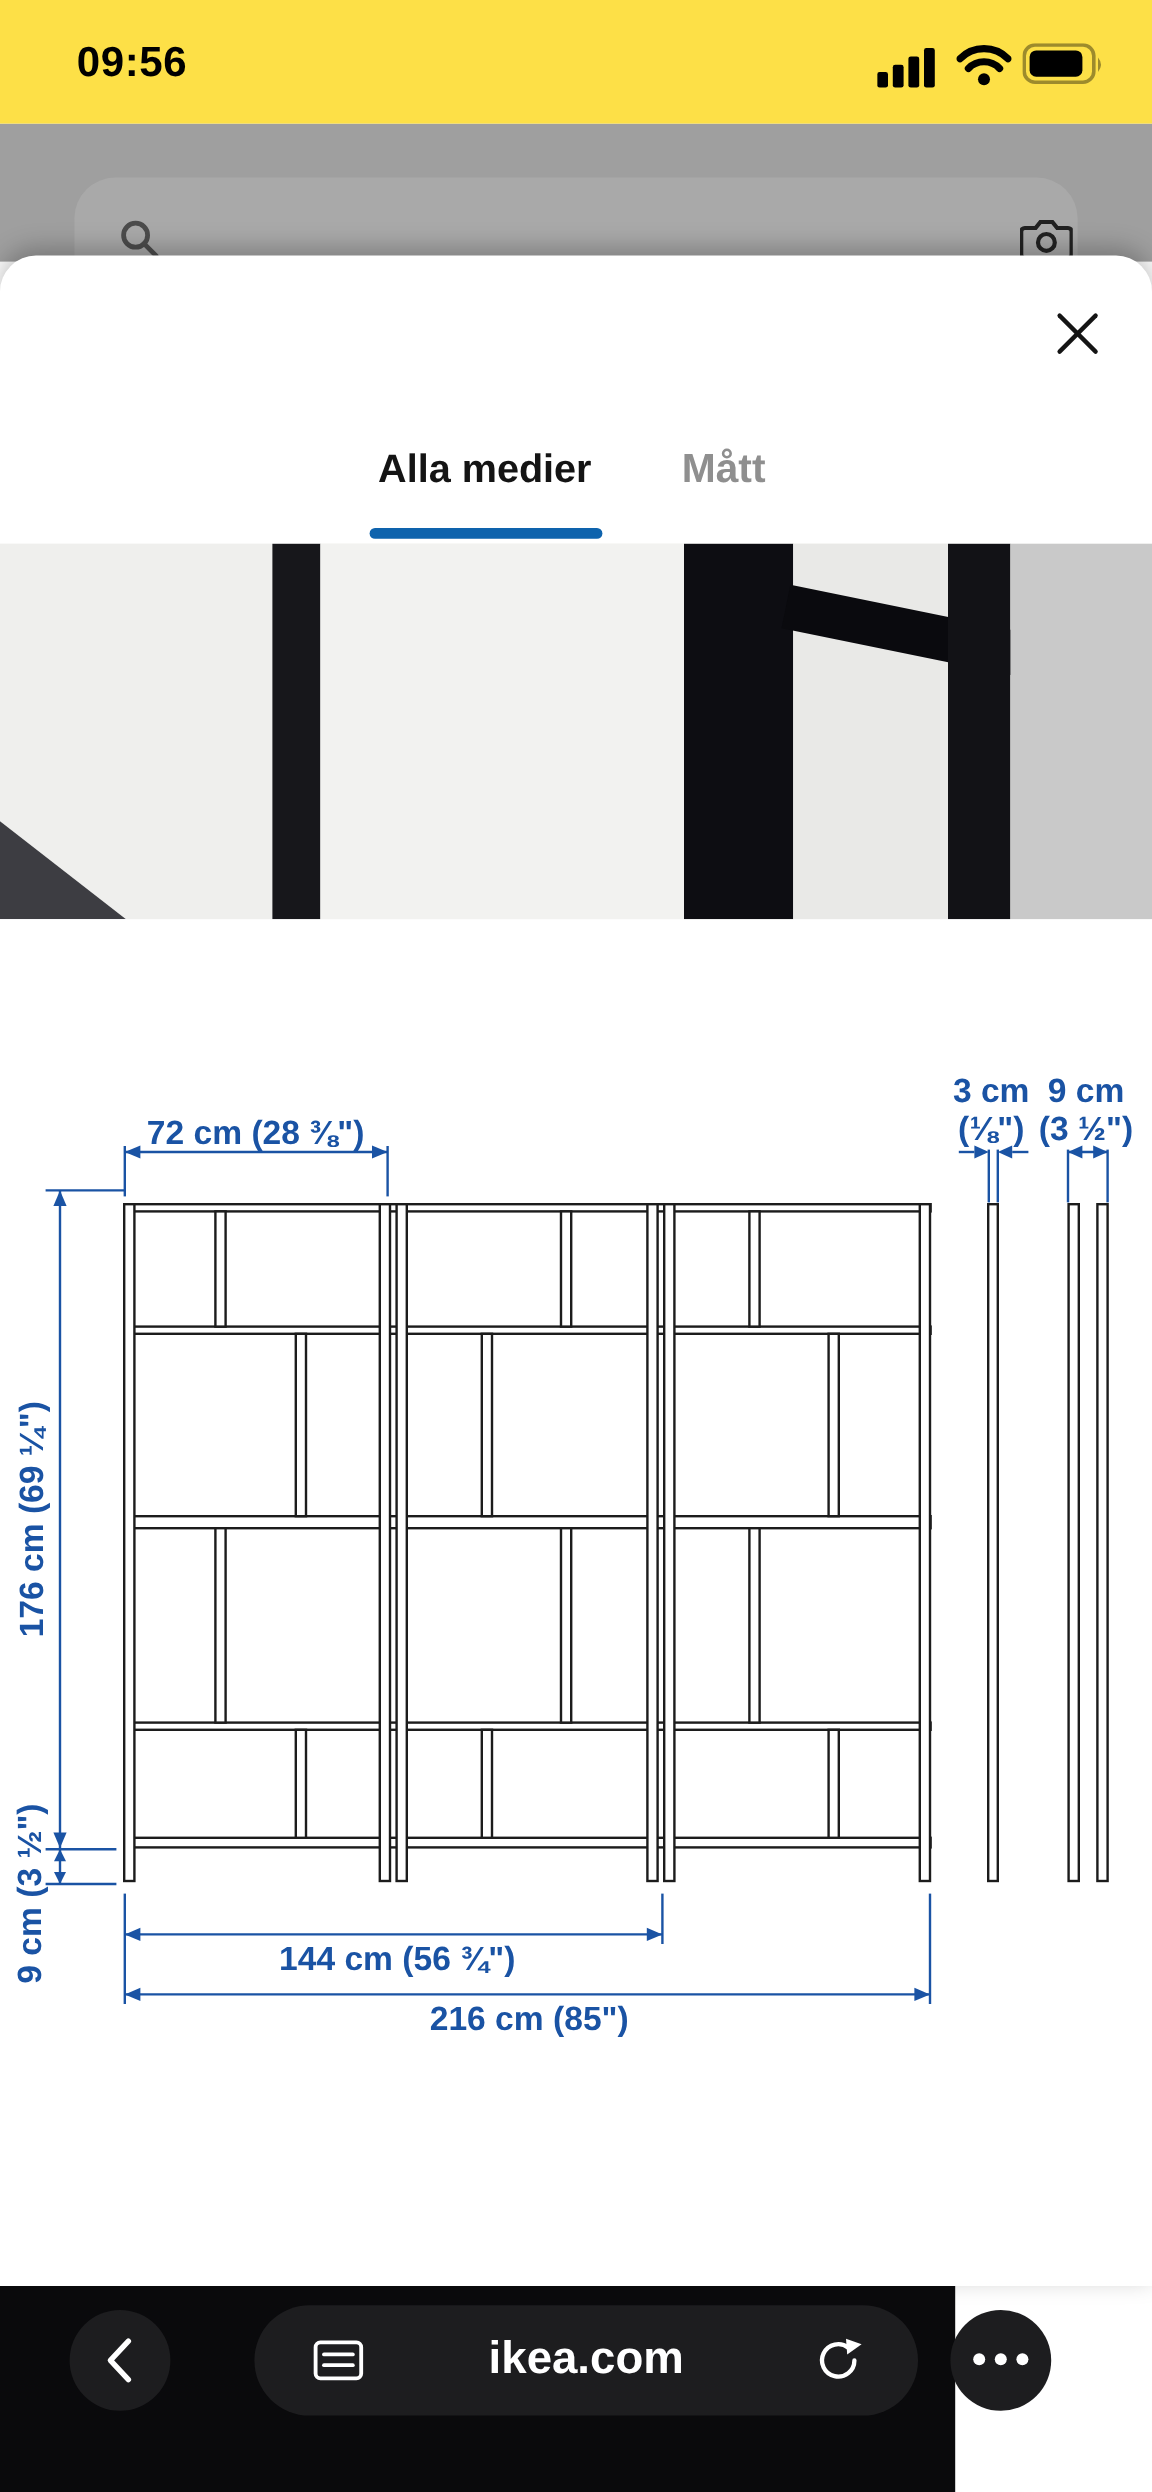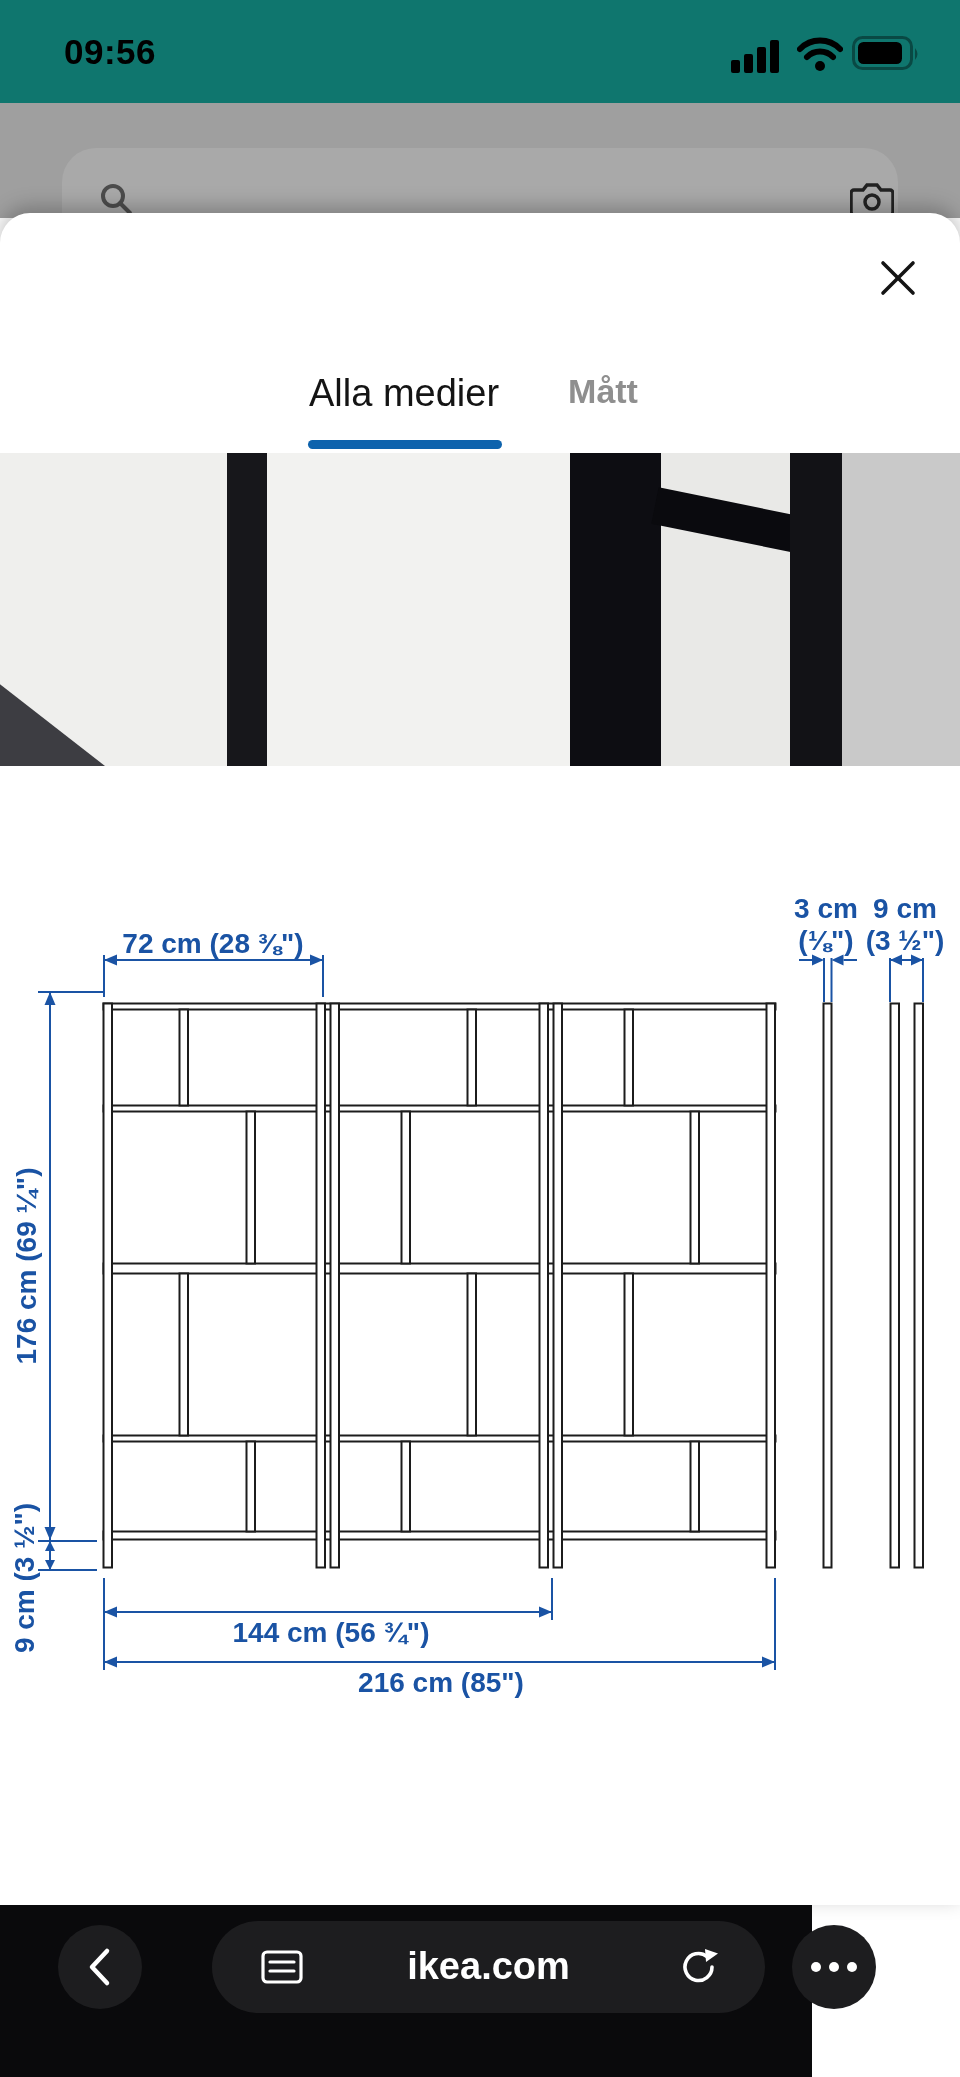--- a/index.html
+++ b/index.html
@@ -1,47 +1,47 @@
 <!DOCTYPE html>
 <html><head>
 <meta charset="utf-8">
 <style>
   html,body{margin:0;padding:0;}
   body{width:960px;height:2077px;position:relative;background:#fff;
        font-family:"Liberation Sans","DejaVu Sans",sans-serif;overflow:hidden;}
   .abs{position:absolute;}
   
-  #status-bar{left:0;top:0;width:960px;height:103px;background:#0f766e;z-index:5;}
+  #status-bar{left:0;top:0;width:960px;height:103px;background:#fde047;z-index:5;}
   #clock{left:64px;top:32px;font-size:35px;font-weight:700;color:#000;letter-spacing:.5px;}
   
   #page-header{left:0;top:103px;width:960px;height:115px;background:#9f9f9f;z-index:1;}
   #search-pill{left:62px;top:45px;width:836px;height:110px;border-radius:34px;background:#a9a9a9;}
   #search-text{left:150px;top:78px;font-size:33px;color:#565656;}
   
   #sheet{left:0;top:213px;width:960px;height:1692px;background:#fff;
          border-radius:30px 30px 0 0;z-index:3;box-shadow:0 -6px 20px rgba(0,0,0,.25);}
-  #tab-alla{left:404px;top:372px;transform:translateX(-50%);font-size:38px;font-weight:400;color:#141414;white-space:nowrap;z-index:4;}
+  #tab-alla{left:404px;top:372px;transform:translateX(-50%);font-size:33px;font-weight:700;color:#141414;white-space:nowrap;z-index:4;}
   #tab-matt{left:603px;top:372px;transform:translateX(-50%);font-size:34px;font-weight:700;color:#8f8f8f;white-space:nowrap;z-index:4;}
   #tab-underline{left:308px;top:440px;width:194px;height:9px;border-radius:5px;z-index:4;}
   
   #photo{left:0;top:453px;width:960px;height:313px;background:#efefed;overflow:hidden;z-index:4;}
   #photo .bar1{position:absolute;left:227px;top:0;width:40px;height:313px;background:#17171b;}
   #photo .panel2{position:absolute;left:267px;top:0;width:303px;height:313px;background:#f2f2f0;}
   #photo .bar2{position:absolute;left:570px;top:0;width:91px;height:313px;background:#0d0d12;}
   #photo .door{position:absolute;left:661px;top:0;width:129px;height:313px;background:#e9e9e7;}
   #photo .band{position:absolute;left:655px;top:34px;width:200px;height:37px;background:#0a0a0e;
                transform:rotate(11.5deg);transform-origin:left center;}
   #photo .bar3{position:absolute;left:790px;top:0;width:52px;height:313px;background:#121216;}
   #photo .gray{position:absolute;left:842px;top:0;width:118px;height:313px;background:#c9c9c9;}
   #photo .wedge{position:absolute;left:0;top:218px;width:105px;height:95px;background:#3d3d42;
                 clip-path:polygon(0 14%,100% 100%,0 100%);}
   
   #diagram{left:0;top:880px;z-index:4;}
   
-  #toolbar{left:0;top:1905px;width:796px;height:172px;background:#0a0a0c;z-index:6;padding-left:16px;}
+  #toolbar{left:0;top:1905px;width:796px;height:172px;background:#0a0a0c;z-index:6;}
   .tb-circle{position:absolute;top:20px;width:84px;height:84px;border-radius:50%;background:#1d1d1f;}
   #tb-pill{position:absolute;left:212px;top:16px;width:553px;height:92px;border-radius:46px;background:#1d1d1f;}
   #tb-url{position:absolute;left:50%;top:50%;transform:translate(-50%,-52%);font-size:38px;font-weight:700;color:#fff;white-space:nowrap;}
   .dot{display:inline-block;width:10px;height:10px;border-radius:50%;background:#fff;margin:0 4px;}
 </style>
 </head>
 <body>
 
 <div class="abs" id="status-bar">
   <div class="abs" id="clock">09:56</div>

